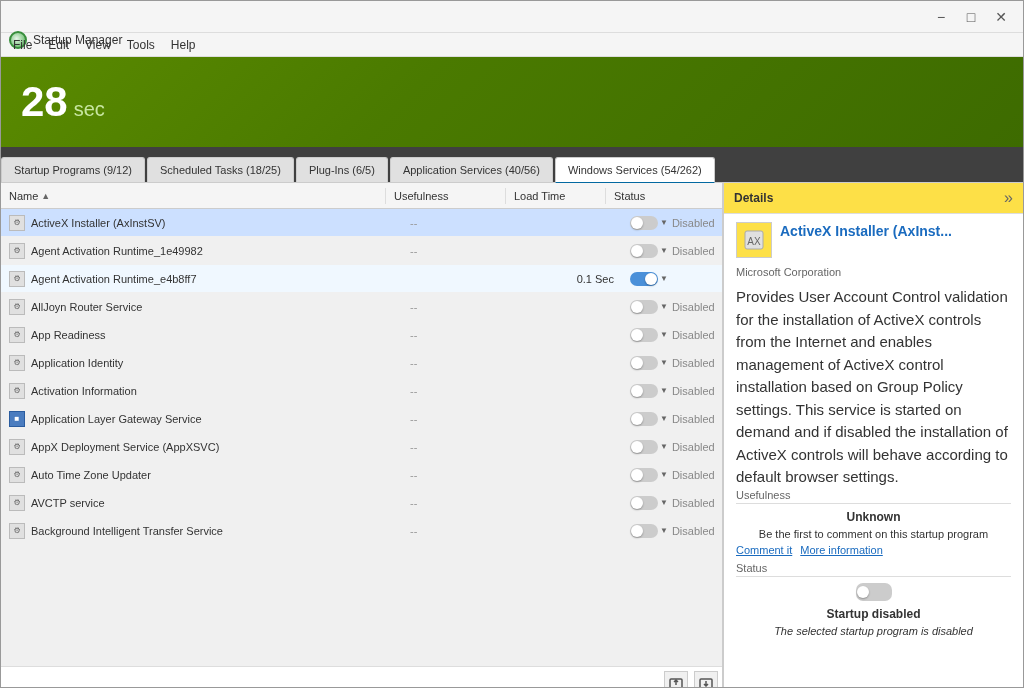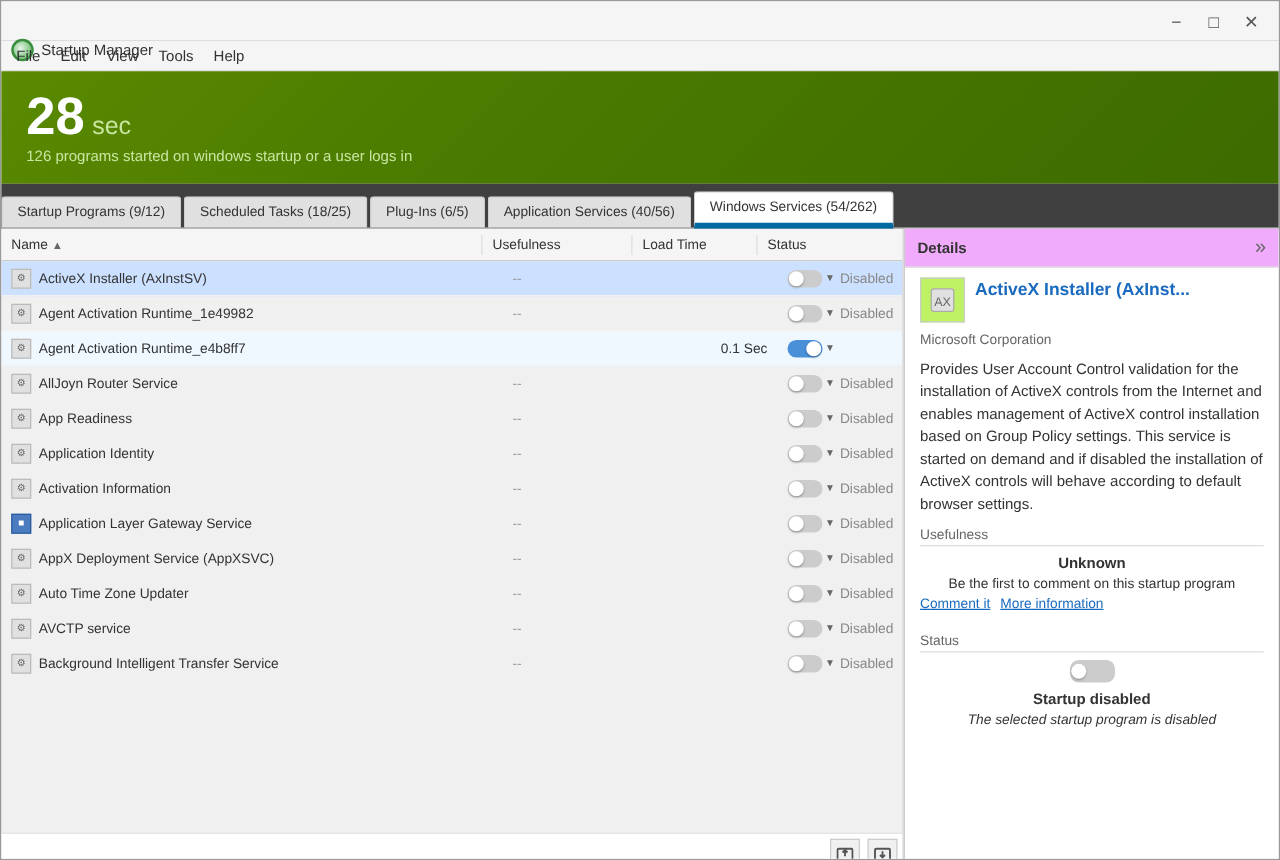--- a/index.html
+++ b/index.html
@@ -23,21 +23,21 @@
     .header-number { font-size: 42px; font-weight: bold; color: white; line-height: 1; }
     .header-unit { font-size: 20px; color: #c8e6a0; font-weight: normal; }
     .header-subtitle { font-size: 12px; color: #c8e6a0; margin-top: 4px; }
 
     
     .main-area { display: flex; height: calc(688px - 32px - 24px - 80px - 36px); }
 
     
     .tabs-container { background: #404040; border-bottom: 1px solid #ccc; display: flex; align-items: flex-end; padding: 0 0 0 0; height: 36px; }
     .tab { padding: 6px 12px; cursor: pointer; border: 1px solid #ccc; border-bottom: none; background: #e0e0e0; color: #333; font-size: 11px; margin-right: 2px; margin-top: 6px; border-radius: 3px 3px 0 0; white-space: nowrap; }
-    .tab.active { background: white; border-bottom: 5px solid #0369a1; color: #333; margin-bottom: -1px; z-index: 1; }
+    .tab.active { background: white; border-bottom: 1px solid #0369a1; color: #333; margin-bottom: -1px; z-index: 1; }
 
     
     .left-panel { flex: 1; display: flex; flex-direction: column; border-right: 1px solid #ccc; overflow: hidden; }
     .table-header { display: grid; grid-template-columns: 1fr 120px 100px 100px 16px; background: #f5f5f5; border-bottom: 1px solid #ccc; padding: 3px 0; min-height: 26px; align-items: center; }
     .col-header { font-size: 11px; color: #333; padding: 2px 8px; border-right: 1px solid #ddd; display: flex; align-items: center; gap: 3px; }
     .col-header:last-child { border-right: none; }
     .sort-icon { font-size: 9px; color: #666; }
     .table-row { display: grid; grid-template-columns: 1fr 120px 100px 100px; border-bottom: 1px solid #f0f0f0; min-height: 28px; align-items: center; cursor: pointer; }
     .table-row.selected { background: #cce0ff; }
     .table-row.enabled { background: #f0f8ff; }
@@ -53,33 +53,33 @@
     .toggle-track.off { background: #ccc; }
     .toggle-track.on { background: #4a90d9; }
     .toggle-thumb { width: 12px; height: 12px; border-radius: 50%; background: white; box-shadow: 0 1px 2px rgba(0,0,0,0.3); }
     .toggle-track.off .toggle-thumb { margin-left: 0; }
     .toggle-track.on .toggle-thumb { margin-left: auto; }
     .toggle-arrow { font-size: 8px; color: #666; }
     .disabled-text { color: #888; font-size: 11px; }
 
     
     .right-panel { width: 300px; display: flex; flex-direction: column; background: white; border-left: 1px solid #ccc; }
-    .details-header { display: flex; justify-content: space-between; align-items: center; padding: 6px 10px; border-bottom: 1px solid #ddd; background: #f0abfc; }
+    .details-header { display: flex; justify-content: space-between; align-items: center; padding: 6px 10px; border-bottom: 1px solid #ddd; background: #fde047; }
     .details-title { font-size: 12px; font-weight: 600; color: #333; }
     .details-expand { font-size: 16px; color: #666; cursor: pointer; }
     .details-body { flex: 1; overflow-y: auto; padding: 8px 12px; }
     .details-app-header { display: flex; align-items: flex-start; gap: 8px; margin-bottom: 8px; }
-    .details-app-icon { width: 36px; height: 36px; background: #bef264; border: 1px solid #ccc; display: flex; align-items: center; justify-content: center; flex-shrink: 0; }
+    .details-app-icon { width: 36px; height: 36px; background: #fde047; border: 1px solid #ccc; display: flex; align-items: center; justify-content: center; flex-shrink: 0; }
     .details-app-name { font-size: 14px; font-weight: 600; color: #1a6bbf; line-height: 1.3; }
     .details-company { font-size: 11px; color: #666; margin-bottom: 8px; }
-    .details-description { font-size: 12px; color: #333; line-height: 1.5; margin-bottom: 10px; }
+    .details-description { font-size: 15px; color: #333; line-height: 1.5; }
     .details-section-title { font-size: 11px; color: #666; border-bottom: 1px solid #ddd; padding-bottom: 2px; margin-bottom: 6px; }
     .details-usefulness-label { font-size: 12px; font-weight: bold; color: #333; text-align: center; margin-bottom: 4px; }
     .details-usefulness-sub { font-size: 11px; color: #333; text-align: center; margin-bottom: 4px; }
-    .details-links { display: flex; gap: 8px; margin-bottom: 18px; }
+    .details-links { display: flex; gap: 8px; margin-bottom: 6px; }
     .details-link { font-size: 11px; color: #1a6bbf; cursor: pointer; text-decoration: underline; }
     .details-status-section { margin-top: 4px; }
     .details-toggle-center { display: flex; justify-content: center; margin-bottom: 6px; }
     .details-status-label { font-size: 12px; font-weight: bold; color: #333; text-align: center; margin-bottom: 4px; }
     .details-status-sub { font-size: 11px; color: #333; text-align: center; font-style: italic; }
     .icon-service-blue { background: #4a7cbf; border-color: #2a5c9f; }
     .table-scroll { flex: 1; overflow-y: scroll; overflow-x: hidden; }
     .table-scroll::-webkit-scrollbar { width: 14px; }
     .table-scroll::-webkit-scrollbar-track { background: #f0f0f0; }
     .table-scroll::-webkit-scrollbar-thumb { background: #c0c0c0; border: 1px solid #aaa; }
@@ -108,21 +108,20 @@
   <span class="menu-item">View</span>
   <span class="menu-item">Tools</span>
   <span class="menu-item">Help</span>
 </div>
 
 <div class="header-banner">
   <div class="header-time">
     <span class="header-number">28</span>
     <span class="header-unit">sec</span>
   </div>
-  <div class="header-subtitle">126 programs started on windows startup or a user logs in</div>
 </div>
 
 <div class="tabs-container">
   <div class="tab">Startup Programs (9/12)</div>
   <div class="tab">Scheduled Tasks (18/25)</div>
   <div class="tab">Plug-Ins (6/5)</div>
   <div class="tab">Application Services (40/56)</div>
   <div class="tab active">Windows Services (54/262)</div>
 </div>
 

